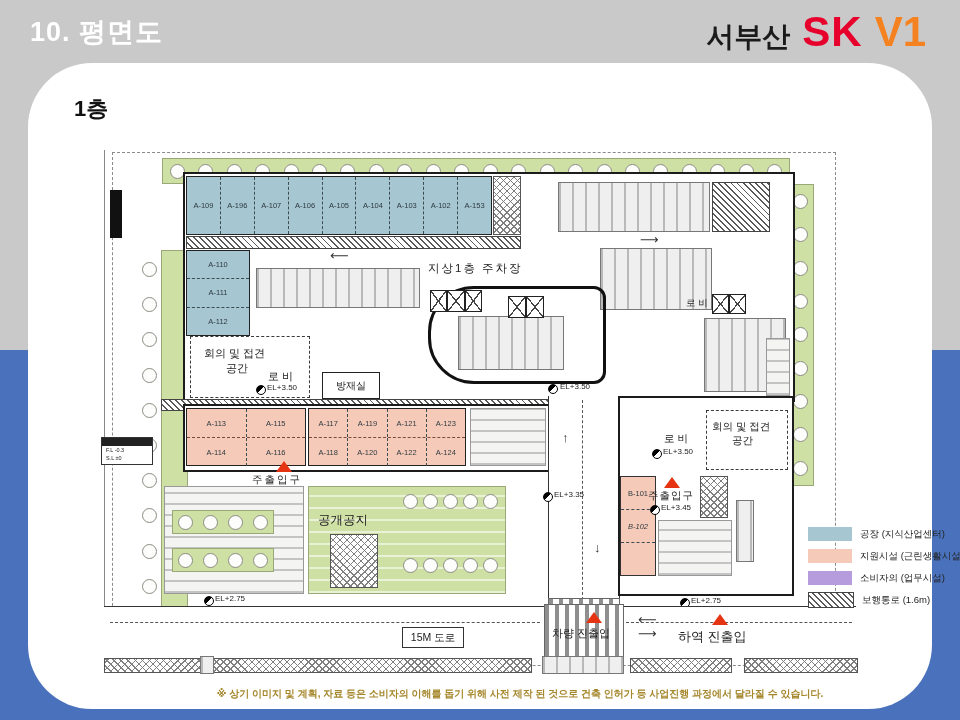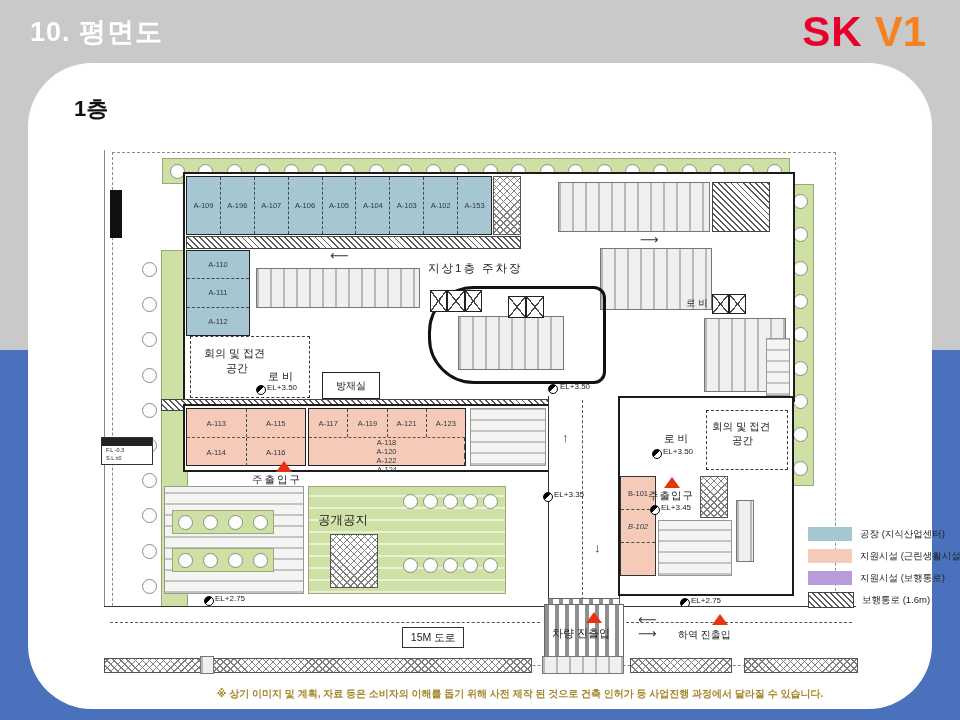--- a/index.html
+++ b/index.html
@@ -53,20 +53,21 @@
   .legend-label{font-size:9.5px;color:#222;white-space:nowrap;}
   .sw-office{background:#b79cdd;}
 </style>
 </head>
 <body>
 
 <div class="abs" id="content-card"></div>
 
 <div class="abs" id="slide-title">10. 평면도</div>
 <div class="abs" id="brand">
+  <span class="region">서부산</span>
   <span class="sk">SK</span>
   <span class="v1">V1</span>
 </div>
 <div class="abs" id="floor-label">1층</div>
 
 <div class="abs" id="plan" style="left:0;top:0;width:838px;height:720px;">
 
   <div class="abs" style="left:112px;top:152px;width:722px;height:512px;border:1px dashed #8a8a8a;"></div>
   <div class="abs" style="left:104px;top:150px;width:0;height:520px;border-left:1.4px solid #888;"></div>
 
@@ -201,21 +202,21 @@
         <div class="cell">A-116</div>
       </div>
   </div>
   <div class="abs retail" style="left:308px;top:408px;width:156px;height:56px;border:1.4px solid #222;">
     <div class="cellrow" style="height:50%;border-bottom:1.2px dashed #7a4a3a;">
         <div class="cell">A-117</div>
         <div class="cell">A-119</div>
         <div class="cell">A-121</div>
         <div class="cell">A-123</div>
       </div>
-    <div class="cellrow" style="height:50%;flex-direction:column;">
+    <div class="cellrow" style="height:50%;">
         <div class="cell">A-118</div>
         <div class="cell">A-120</div>
         <div class="cell">A-122</div>
         <div class="cell">A-124</div>
       </div>
   </div>
   <div class="abs hstripes" style="left:470px;top:408px;width:74px;height:56px;"></div>
 
   <div class="abs tri" style="left:276px;top:461px;"></div>
   <div class="lbl" style="left:252px;top:473px;font-size:10.5px;letter-spacing:2px;">주출입구</div>
@@ -290,21 +291,21 @@
   <div class="abs" style="left:104px;top:606px;width:752px;height:52px;background:#fff;border-top:1.6px solid #333;"></div>
   <div class="abs" style="left:110px;top:622px;width:430px;height:0;border-top:1.5px dashed #555;"></div>
   <div class="abs" style="left:626px;top:622px;width:226px;height:0;border-top:1.5px dashed #555;"></div>
   <div class="abs crosswalk" style="left:544px;top:604px;width:78px;height:52px;"></div>
   <div class="abs" style="left:402px;top:627px;width:60px;height:19px;border:1.6px solid #333;background:#fff;display:flex;align-items:center;justify-content:center;">
     <span class="lbl" style="position:static;font-size:10.5px;">15M 도로</span>
   </div>
   <div class="abs tri" style="left:586px;top:612px;"></div>
   <div class="lbl" style="left:552px;top:626px;font-size:11px;">차량 진출입</div>
   <div class="abs tri" style="left:712px;top:614px;"></div>
-  <div class="lbl" style="left:678px;top:628px;font-size:10px;">하역 진출입</div>
+  <div class="lbl" style="left:678px;top:628px;font-size:13px;">하역 진출입</div>
   <span class="abs arrow" style="left:638px;top:612px;">⟵</span>
   <span class="abs arrow" style="left:638px;top:626px;">⟶</span>
 
   <div class="abs crosshatch" style="left:104px;top:658px;width:96px;height:13px;"></div>
   <div class="abs crosshatch" style="left:212px;top:658px;width:318px;height:13px;"></div>
   <div class="abs vstripes" style="left:200px;top:656px;width:12px;height:16px;"></div>
   <div class="abs crosshatch" style="left:630px;top:658px;width:100px;height:13px;"></div>
   <div class="abs crosshatch" style="left:744px;top:658px;width:112px;height:13px;"></div>
   <div class="abs vstripes" style="left:542px;top:656px;width:80px;height:16px;"></div>
 </div>
@@ -313,21 +314,21 @@
     <div class="legend-row">
       <span class="legend-swatch factory"></span>
       <span class="legend-label">공장 (지식산업센터)</span>
     </div>
     <div class="legend-row">
       <span class="legend-swatch retail"></span>
       <span class="legend-label">지원시설 (근린생활시설)</span>
     </div>
     <div class="legend-row">
       <span class="legend-swatch sw-office"></span>
-      <span class="legend-label">지원시설 (보행통로)</span>
+      <span class="legend-label">소비자의 (업무시설)</span>
     </div>
     <div class="legend-row">
       <span class="legend-swatch hatch"></span>
       <span class="legend-label">보행통로 (1.6m)</span>
     </div>
   </div>
 
 <div class="abs" id="disclaimer">※ 상기 이미지 및 계획, 자료 등은 소비자의 이해를 돕기 위해 사전 제작 된 것으로 건축 인허가 등 사업진행 과정에서 달라질 수 있습니다.</div>
 
 </body></html>

